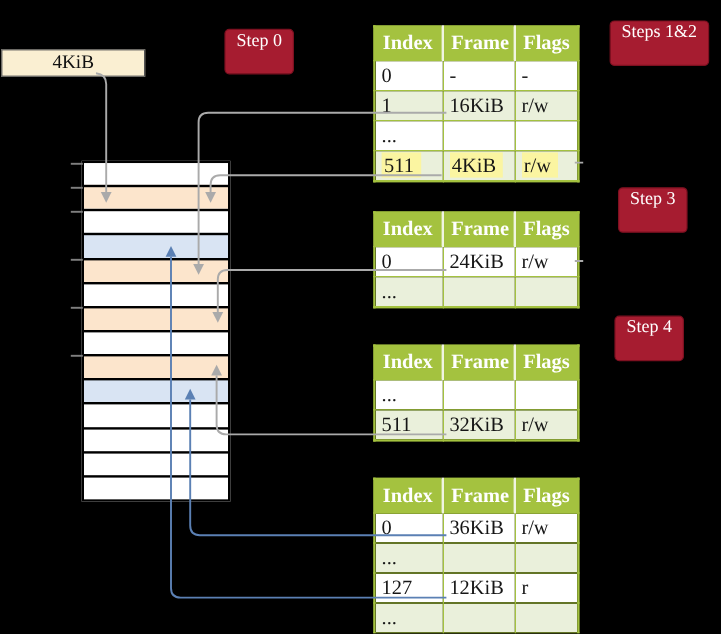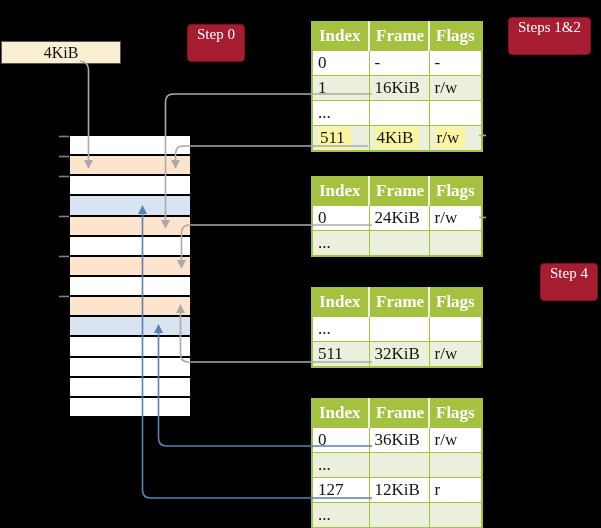--- a/index.html
+++ b/index.html
@@ -13,21 +13,21 @@
     text-align:center;line-height:21px;font-size:16px;color:#111;
   }
   .badge{
     position:absolute;background:var(--badge-bg,#a61c30);color:#fff;
     font-size:15px;padding:1px 9px 18px;border-radius:4px;border:1px solid #7d1020;
     white-space:nowrap;
   }
   #badge-step0{left:187px;top:24px;}
   #badge-steps12{left:508px;top:17px;}
   #badge-step3{left:515px;top:156px;}
-  #badge-step4{left:540px;top:263px;}
+  #badge-step4{left:512px;top:263px;}
   .mem{
     position:absolute;left:68px;top:134px;width:124px;height:284px;
     border:2px solid #000;box-sizing:border-box;display:flex;flex-direction:column;
     background:#fff;
   }
   .mem-row{flex:1;border-top:2px solid #000;box-sizing:border-box;}
   .mem-row:first-child{border-top:none;}
   .pt{position:absolute;left:311px;width:170px;}
   .pt-1{top:21px;} .pt-2{top:176px;} .pt-3{top:287px;} .pt-4{top:398px;}
   .pt table{
@@ -58,20 +58,21 @@
 <body>
 
 <div id="canvas">
 
   <div class="frame-box">
     <span>4KiB</span>
   </div>
 
   <div class="badge" id="badge-step0">Step 0</div>
   <div class="badge" id="badge-steps12">Steps 1&amp;2</div>
+  <div class="badge" id="badge-step3">Step 3</div>
   <div class="badge" id="badge-step4">Step 4</div>
 
   <div class="mem">
       <div class="mem-row" style="background: rgb(255, 255, 255);"></div>
       <div class="mem-row" style="background: rgb(252, 229, 204);"></div>
       <div class="mem-row" style="background: rgb(255, 255, 255);"></div>
       <div class="mem-row" style="background: rgb(217, 228, 243);"></div>
       <div class="mem-row" style="background: rgb(252, 229, 204);"></div>
       <div class="mem-row" style="background: rgb(255, 255, 255);"></div>
       <div class="mem-row" style="background: rgb(252, 229, 204);"></div>

